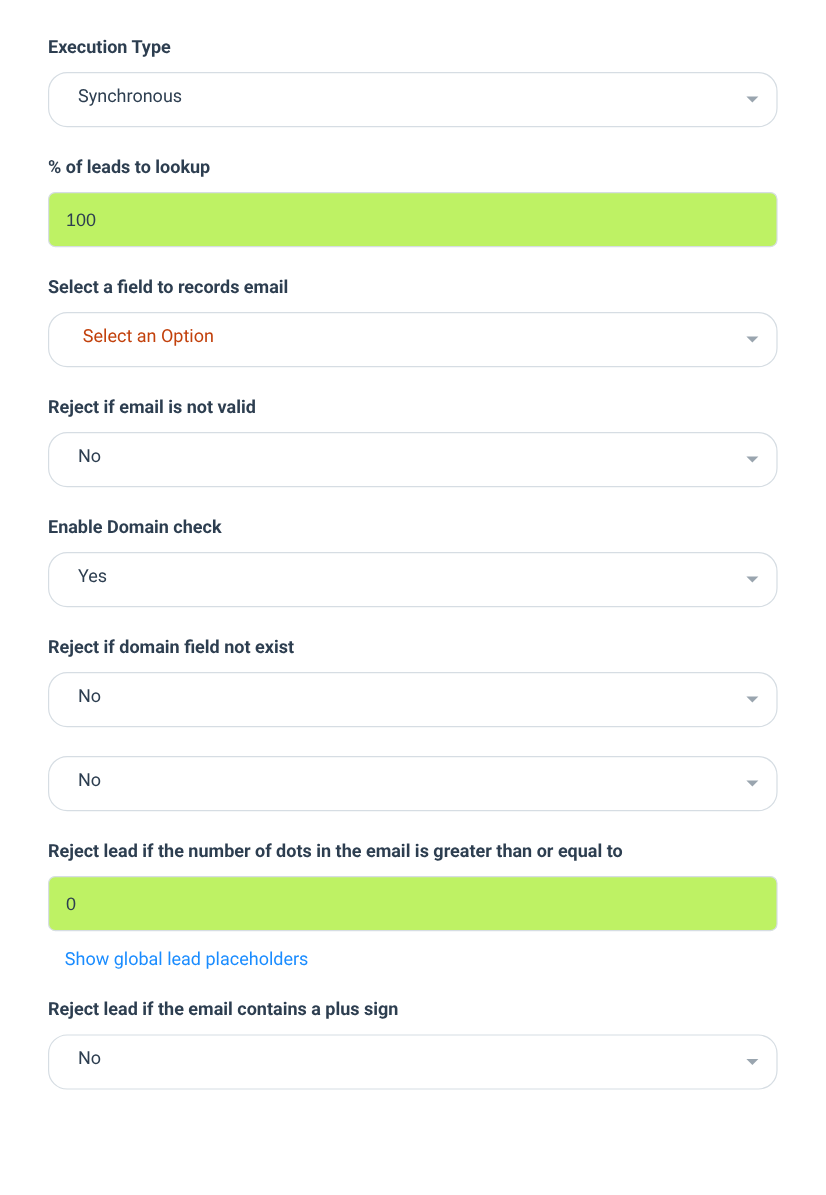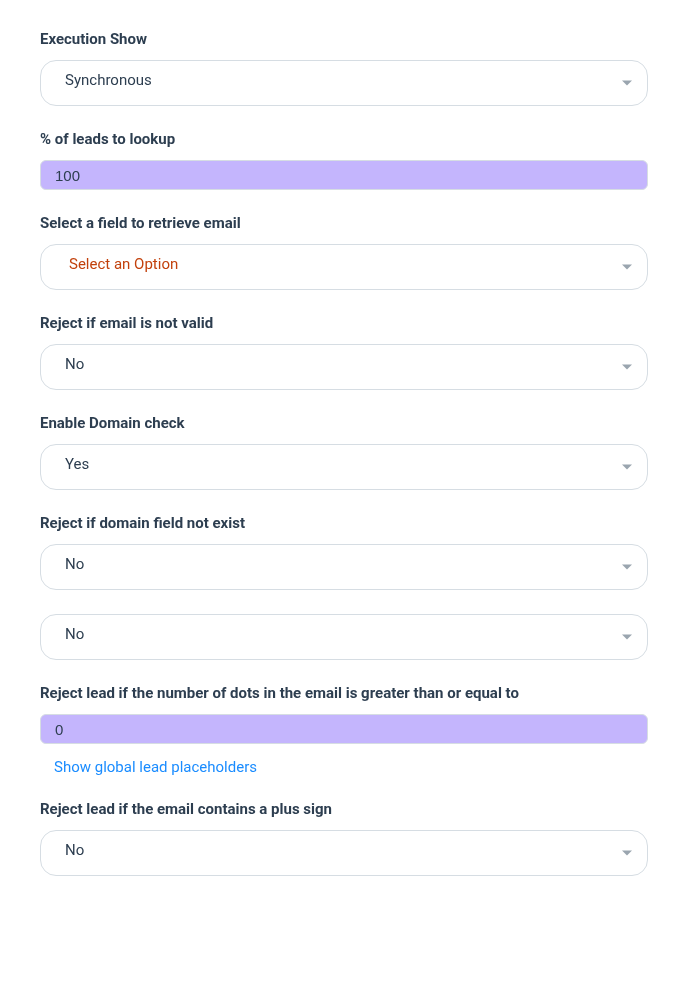--- a/index.html
+++ b/index.html
@@ -53,58 +53,58 @@
       transform: translateY(-50%);
       pointer-events: none;
       width: 0;
       height: 0;
       border-left: 5px solid transparent;
       border-right: 5px solid transparent;
       border-top: 5px solid #9aa5af;
     }
     .form-input {
       width: 100%;
-      height: 30px;
+      height: 46px;
       padding: 10px 14px;
       font-size: 15px;
       color: #2d3e50;
-      background: #c4b5fd;
+      background: #bef264;
       border: 1px solid #d6dde3;
       border-radius: 6px;
       outline: none;
     }
     .link-text {
       display: inline-block;
       color: #1a8cff;
       font-size: 15px;
       font-weight: 400;
       margin-top: 14px;
       margin-left: 14px;
       cursor: pointer;
       text-align: center;
     }
   </style>
 </head>
 <body>
 
 <div class="form-group">
-  <label class="form-label">Execution Show</label>
+  <label class="form-label">Execution Type</label>
   <div class="select-wrapper">
     <div class="form-select">Synchronous</div>
     <div class="caret"></div>
   </div>
 </div>
 
 <div class="form-group">
   <label class="form-label">% of leads to lookup</label>
   <input type="text" class="form-input" value="100" style="">
 </div>
 
 <div class="form-group">
-  <label class="form-label">Select a field to retrieve email</label>
+  <label class="form-label">Select a field to records email</label>
   <div class="select-wrapper">
     <div class="form-select placeholder">Select an Option</div>
     <div class="caret"></div>
   </div>
 </div>
 
 <div class="form-group">
   <label class="form-label">Reject if email is not valid</label>
   <div class="select-wrapper">
     <div class="form-select">No</div>

